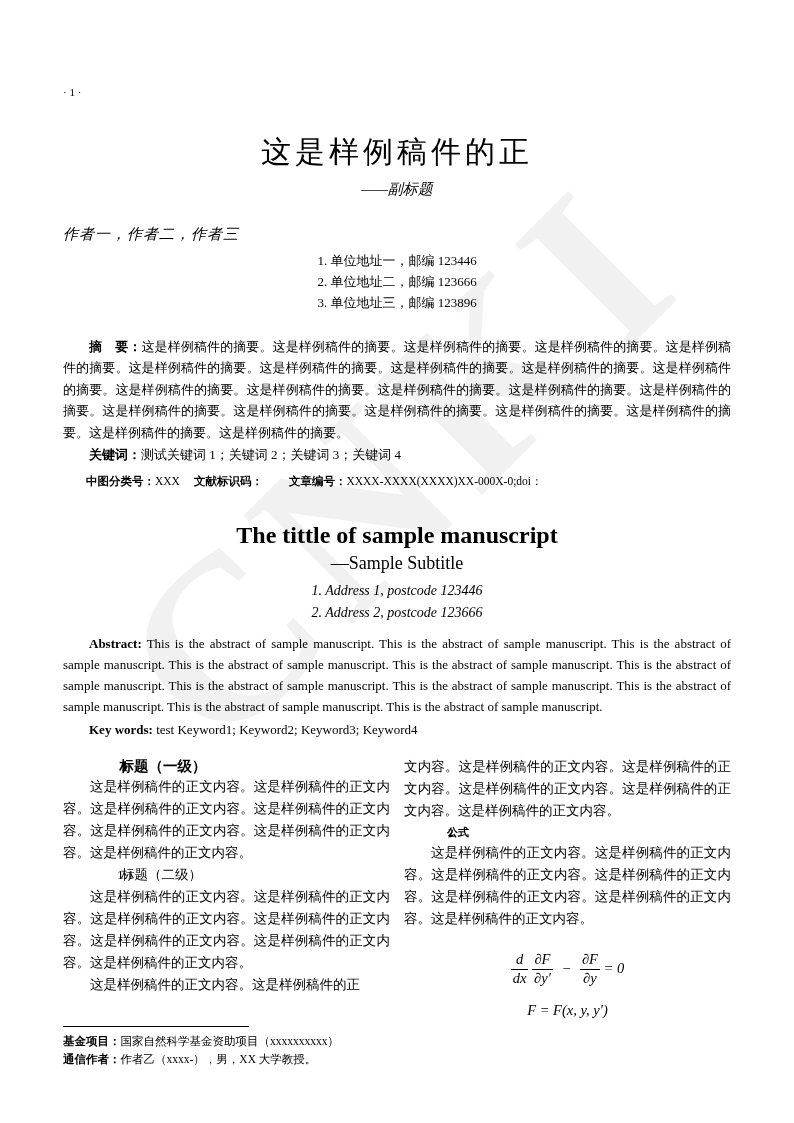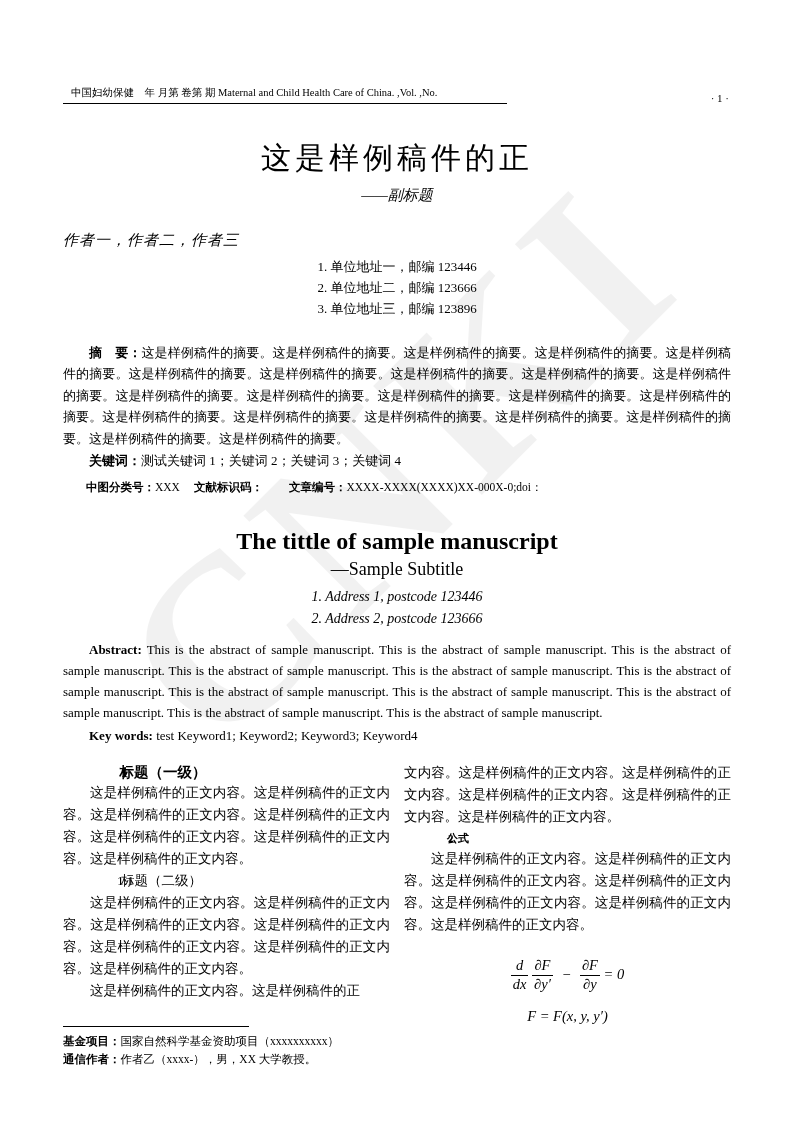--- a/index.html
+++ b/index.html
@@ -77,21 +77,20 @@
 </head>
 <body>
 
 <div class="page">
 
   <div class="watermark">CNKI</div>
 
   <div class="content">
 
     <div class="hdr">
-      <span class="hdr-left">中国妇幼保健　年 月第 卷第 期  Maternal and Child Health Care of China.    ,Vol. ,No.</span>
       <span class="hdr-right">· 1 ·</span>
     </div>
 
     <div class="cn-title">这是样例稿件的正</div>
     <div class="cn-subtitle">——副标题</div>
 
     <div class="cn-authors">作者一，作者二，作者三</div>
     <div class="cn-affils">
       <div>1. 单位地址一，邮编 123446</div>
       <div>2. 单位地址二，邮编 123666</div>

